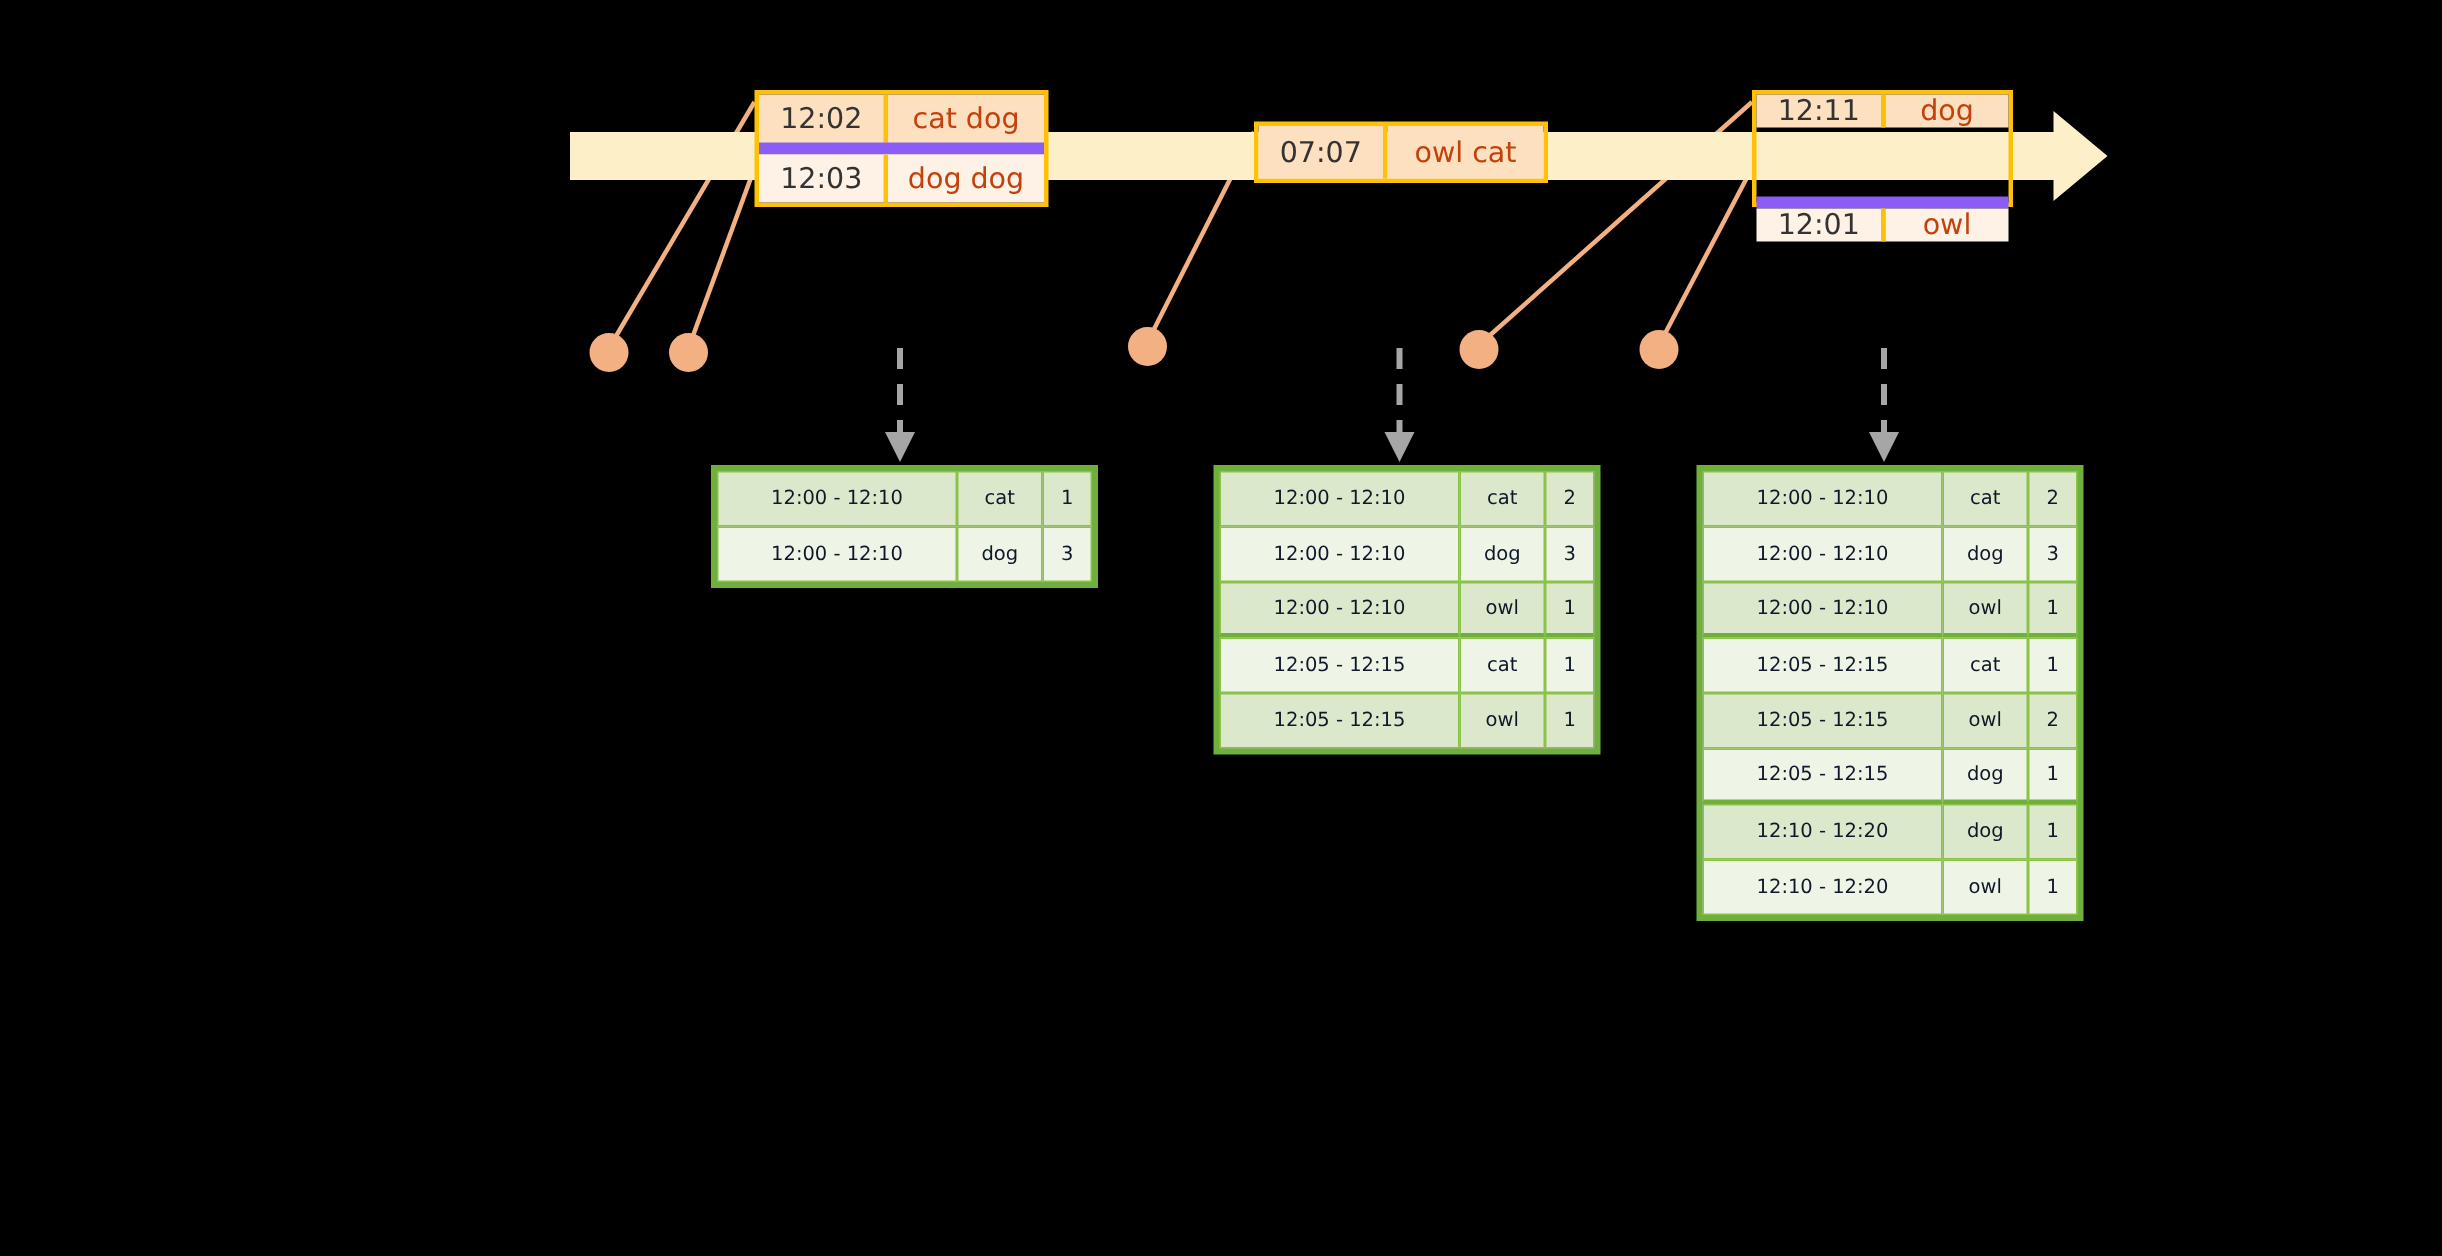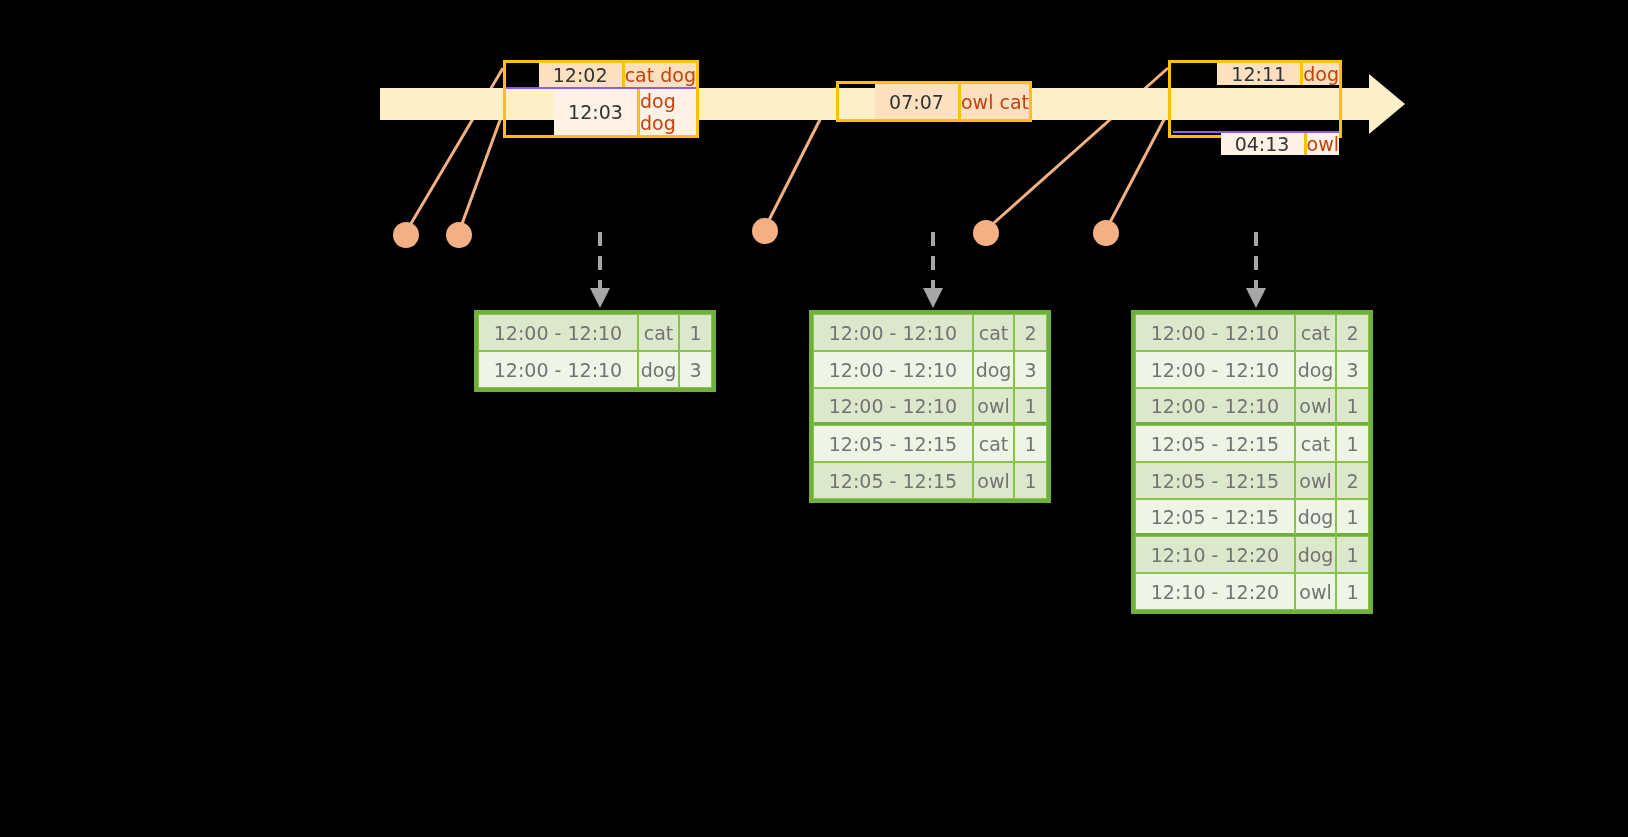--- a/index.html
+++ b/index.html
@@ -8,48 +8,48 @@
 
   #stage{position:absolute;left:0;top:0;width:1628px;height:837px;}
 
   
   .tl-bar{position:absolute;background:#FDEFC8;}
   .tl-arrow{position:absolute;width:0;height:0;border-top:30px solid transparent;
             border-bottom:30px solid transparent;border-left:36px solid #FDEFC8;}
 
   
   .evt-box{position:absolute;border:3px solid #FFC107;box-sizing:border-box;
-           display:flex;flex-direction:column;align-items:flex-end;}
+           display:flex;flex-direction:column;}
   .evt-row{display:flex;flex:1 1 auto;}
-  .evt-row + .evt-row{border-top:2px solid #8b5cf6;padding-left:48px;}
+  .evt-row + .evt-row{border-top:8px solid #8b5cf6;}
   .evt-row.shade .evt-time,.evt-row.shade .evt-val{background:#FDE0C0;}
   .evt-time{width:86px;background:#FEF2E6;display:flex;align-items:center;
             justify-content:center;font-size:19px;color:#333;
             border-right:3px solid #FFC107;box-sizing:border-box;}
   .evt-val{flex:1;background:#FEF2E6;display:flex;align-items:center;
            justify-content:center;font-size:19px;color:#c2410c;box-sizing:border-box;}
 
   
   .dot{position:absolute;width:26px;height:26px;border-radius:50%;
        background:#F3B183;}
   .leader{position:absolute;left:0;top:0;width:1628px;height:837px;
           pointer-events:none;}
 
   
   .darrow{position:absolute;width:26px;}
 
   
   .gtable{position:absolute;border:4px solid #6FB03C;box-sizing:border-box;}
   .grow{display:flex;}
   .gcell{box-sizing:border-box;display:flex;align-items:center;
-         justify-content:center;font-size:19px;color:#737373;height:37px;
+         justify-content:center;font-size:13px;color:#0f172a;height:37px;
          border:1px solid #8BC34A;background:#EEF4E6;}
   .grow.shade .gcell{background:#DCE8CB;}
   .gcell.c-win{width:160px;}
-  .gcell.c-key{width:41px;}
+  .gcell.c-key{width:57px;}
   .gcell.c-cnt{width:33px;}
   .grow.grp-end .gcell{border-bottom:3px solid #6FB03C;}
 </style>
 </head>
 <body>
 
 <div id="stage">
 
   <svg class="leader" viewBox="0 0 1628 837" xmlns="http://www.w3.org/2000/svg">
     <line x1="503" y1="68" x2="406" y2="232" stroke="#F3B183" stroke-width="3"></line>
@@ -79,21 +79,21 @@
       <div class="evt-val">owl cat</div>
     </div>
   </div>
 
   <div class="evt-box" style="left:1168px;top:60px;width:174px;height:78px;gap:46px;">
     <div class="evt-row shade">
       <div class="evt-time">12:11</div>
       <div class="evt-val">dog</div>
     </div>
     <div class="evt-row">
-      <div class="evt-time">04:13</div>
+      <div class="evt-time">12:01</div>
       <div class="evt-val">owl</div>
     </div>
   </div>
 
   <div class="dot" style="left:393px;top:222px;"></div>
   <div class="dot" style="left:446px;top:222px;"></div>
   <div class="dot" style="left:752px;top:218px;"></div>
   <div class="dot" style="left:973px;top:220px;"></div>
   <div class="dot" style="left:1093px;top:220px;"></div>
 

